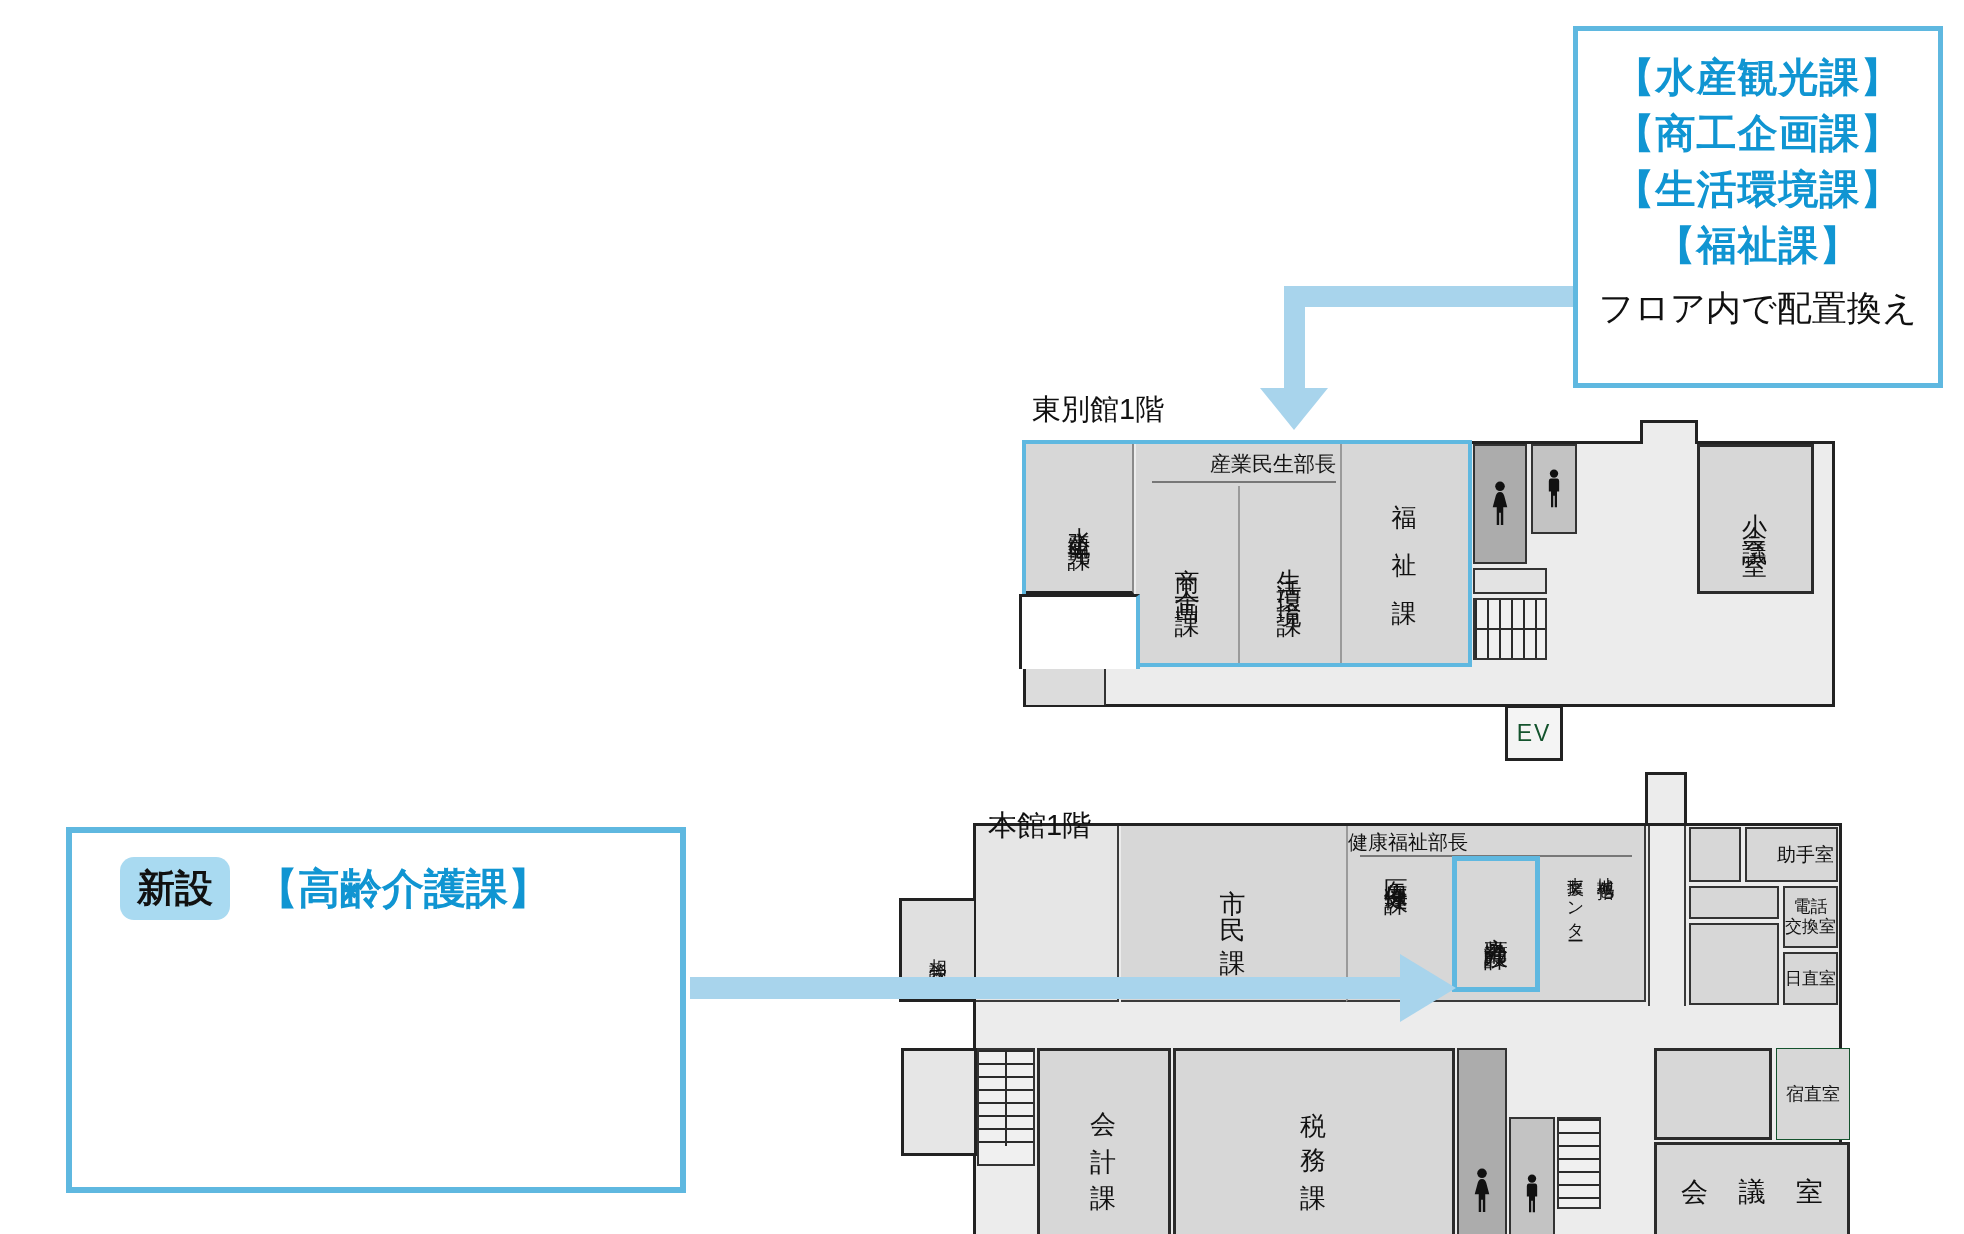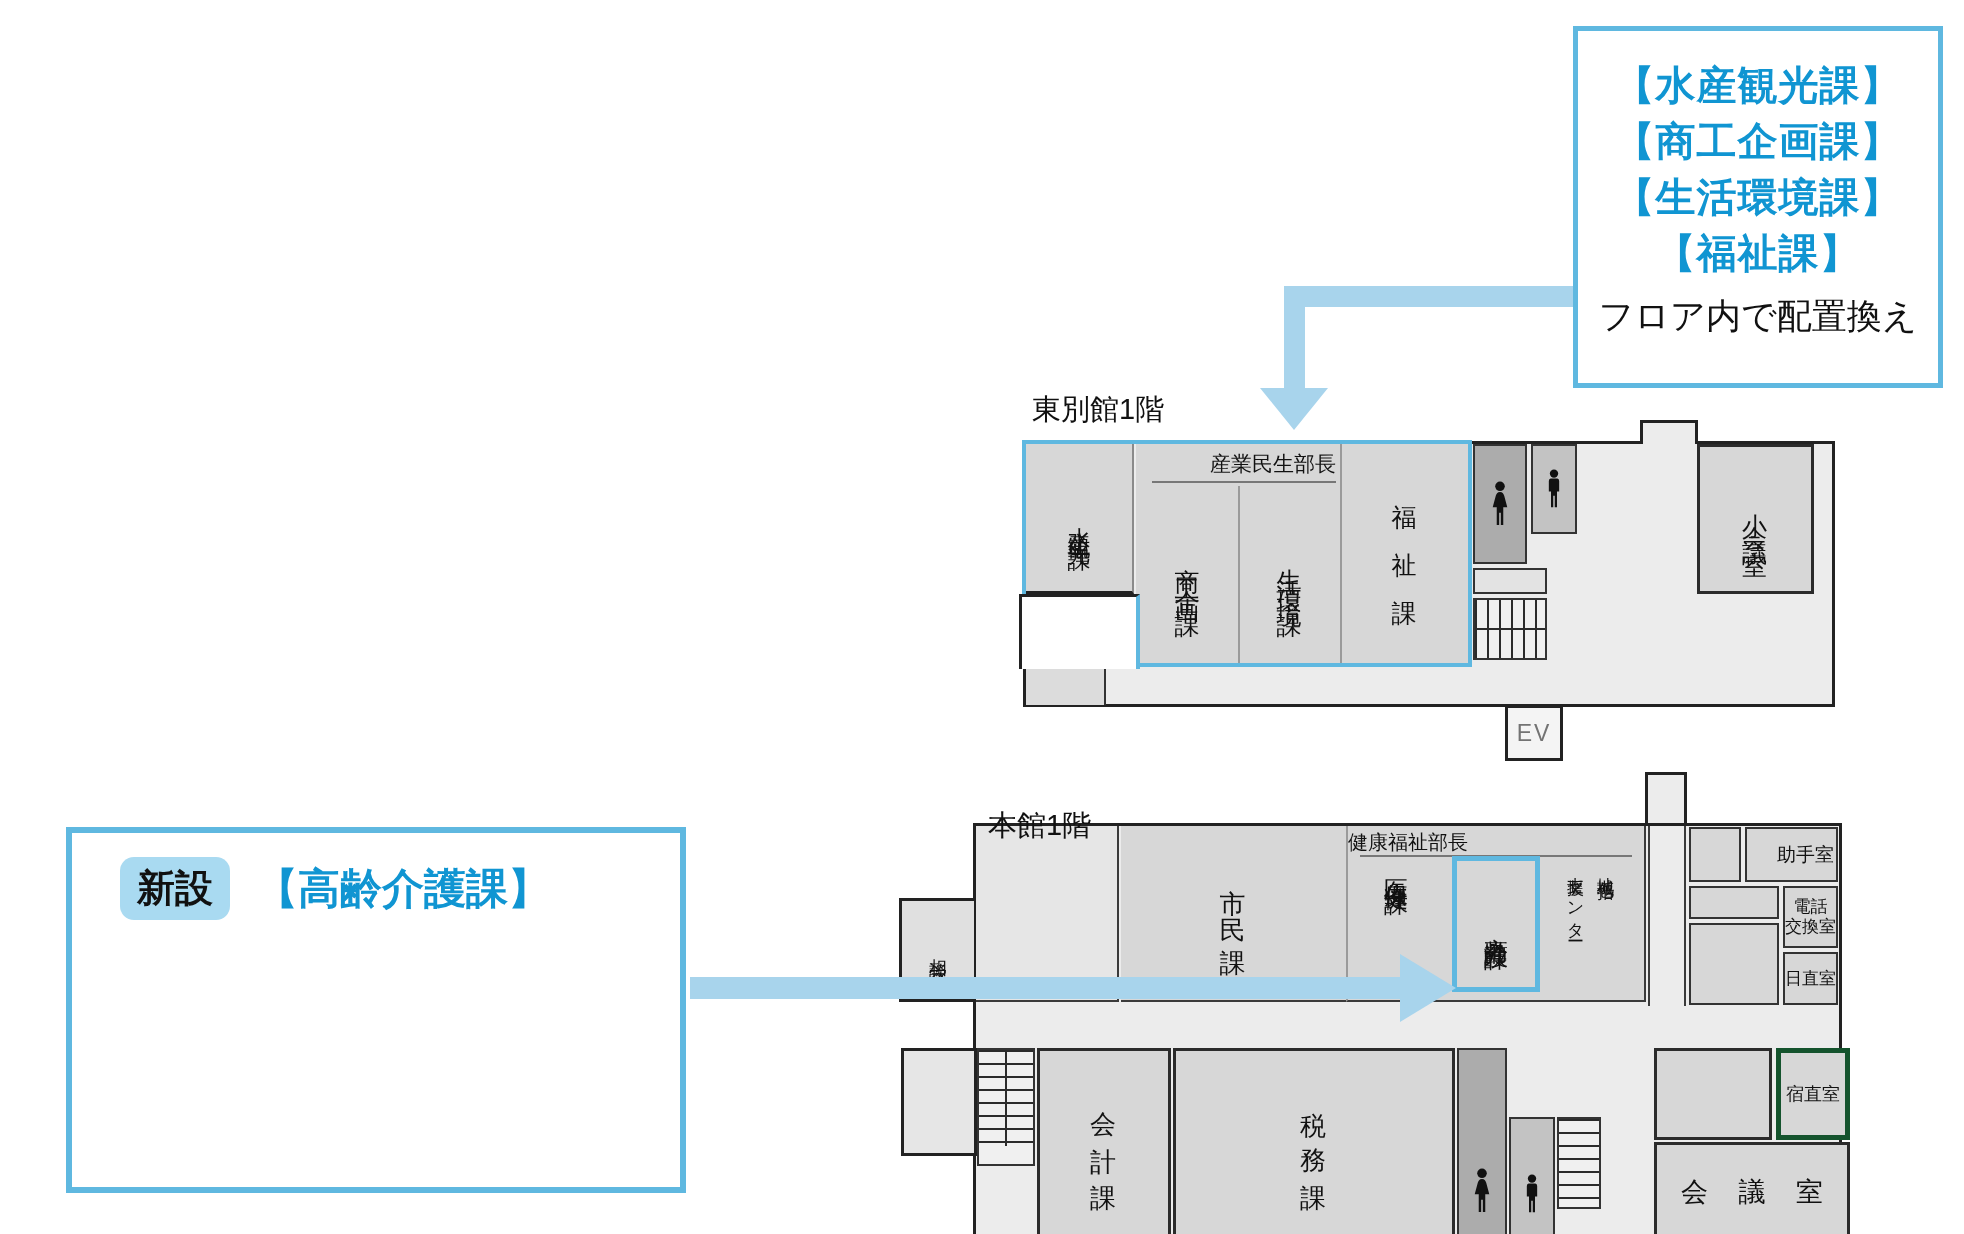--- a/index.html
+++ b/index.html
@@ -5,21 +5,21 @@
   * { margin:0; padding:0; box-sizing:border-box; }
   html,body { background:#fff; }
   #stage {
     position:relative; width:1964px; height:1234px; background:#fff;
     font-family:"Liberation Sans", sans-serif; color:#111; overflow:hidden;
   }
   .abs { position:absolute; }
 
   
   #relocation-box { left:1573px; top:26px; width:370px; height:362px;
-    border:5px solid #5fb8e0; background:#fff; padding-top:26px; z-index:40; }
+    border:5px solid #5fb8e0; background:#fff; padding-top:18px; z-index:40; }
   .reloc-line { text-align:center; font-size:40px; font-weight:bold;
     color:#1095d2; line-height:56px; letter-spacing:1px; }
   .reloc-footer { text-align:center; font-size:35px; font-weight:500;
     color:#111; margin-top:12px; }
 
   
   .arrow-fill { background:#a8d4ec; }
   #arrow1-h { left:1284px; top:286px; width:291px; height:21px; z-index:30; }
   #arrow1-v { left:1284px; top:286px; width:21px; height:104px; z-index:30; }
   #arrow1-head { left:1260px; top:388px; width:0; height:0; z-index:30;
@@ -68,21 +68,21 @@
     font-size:25px; letter-spacing:48px; }
   #east-wc-f { left:1473px; top:444px; width:54px; height:120px; background:#acacac; z-index:2; }
   #east-wc-m { left:1531px; top:444px; width:46px; height:90px; background:#c3c3c3; z-index:2; }
   #east-landing { left:1473px; top:568px; width:74px; height:26px; background:#e3e3e3; z-index:2; }
   #east-stairs { left:1473px; top:598px; width:74px; height:62px; background-color:#f0f0f0; z-index:2; position:absolute; }
   #east-stairs::after { content:""; position:absolute; left:0; top:28px; width:100%; height:2px; background:#2b2b2b; }
   #east-meeting { left:1697px; top:444px; width:117px; height:150px;
     border:3px solid #2b2b2b; z-index:2; }
   #east-meeting-t { font-size:25px; letter-spacing:13px; }
   #east-ev { left:1505px; top:705px; width:58px; height:56px; background:#f4f4f4;
-    border:3px solid #222; z-index:4; font-size:23px; letter-spacing:2px; color:#737373; }
+    border:3px solid #222; z-index:4; font-size:23px; letter-spacing:2px; color:#14532d; }
 
   
   #main-bldg { left:973px; top:823px; width:869px; height:421px; z-index:1; }
   #main-stub { left:1645px; top:772px; width:42px; height:54px; background:#ececec;
     border:3px solid #222; border-bottom:none; z-index:0; }
   #main-sodan { left:899px; top:898px; width:78px; height:104px; background:#e0e0e0;
     border:3px solid #222; z-index:2; }
   #main-sodan-t { font-size:18px; letter-spacing:4px; }
   #main-blroom { left:901px; top:1048px; width:76px; height:108px; background:#e6e6e6;
     border:3px solid #222; z-index:2; }
@@ -128,21 +128,21 @@
   #main-zeimu { left:1173px; top:1048px; width:282px; height:194px;
     border:3px solid #2b2b2b; z-index:2; }
   #main-wc-f { left:1457px; top:1048px; width:50px; height:194px; background:#acacac;
     z-index:2; display:flex; align-items:flex-end; justify-content:center; padding-bottom:26px; }
   #main-wc-m { left:1509px; top:1117px; width:46px; height:125px; background:#c3c3c3;
     z-index:2; display:flex; align-items:flex-end; justify-content:center; padding-bottom:26px; }
   #main-stairsR { left:1557px; top:1117px; width:44px; height:92px; background-color:#f0f0f0;
     border:2px solid #333; z-index:2; }
   #main-roomD { left:1654px; top:1048px; width:118px; height:92px; border:3px solid #2b2b2b; z-index:2; }
   #main-shukuchoku { left:1776px; top:1048px; width:74px; height:92px;
-    border:5px solid #14532d; z-index:2; font-size:18px; }
+    border:1px solid #14532d; z-index:2; font-size:18px; }
   #main-kaigi { left:1654px; top:1142px; width:196px; height:100px;
     border:3px solid #2b2b2b; z-index:2; display:flex; align-items:center;
     justify-content:space-between; padding:0 24px; font-size:27px; }
 
   
   #arrow2-bar { left:690px; top:977px; width:712px; height:22px; z-index:30; }
   #arrow2-head { left:1400px; top:954px; width:0; height:0; z-index:30;
     border-top:34px solid transparent; border-bottom:34px solid transparent;
     border-left:56px solid #a8d4ec; }
 

